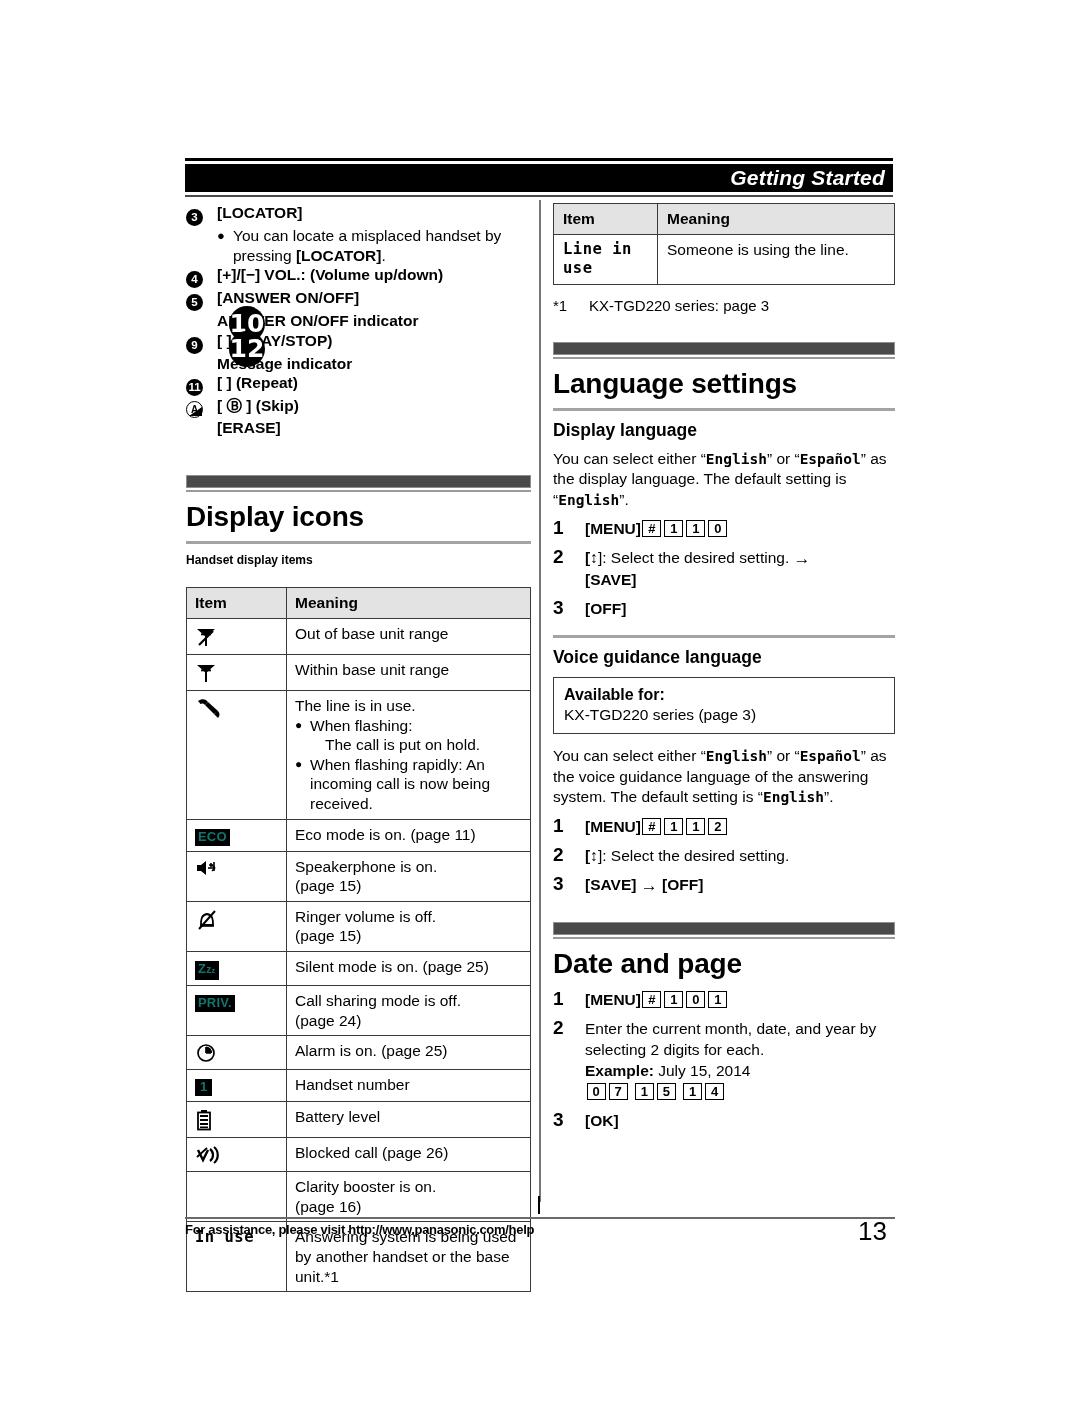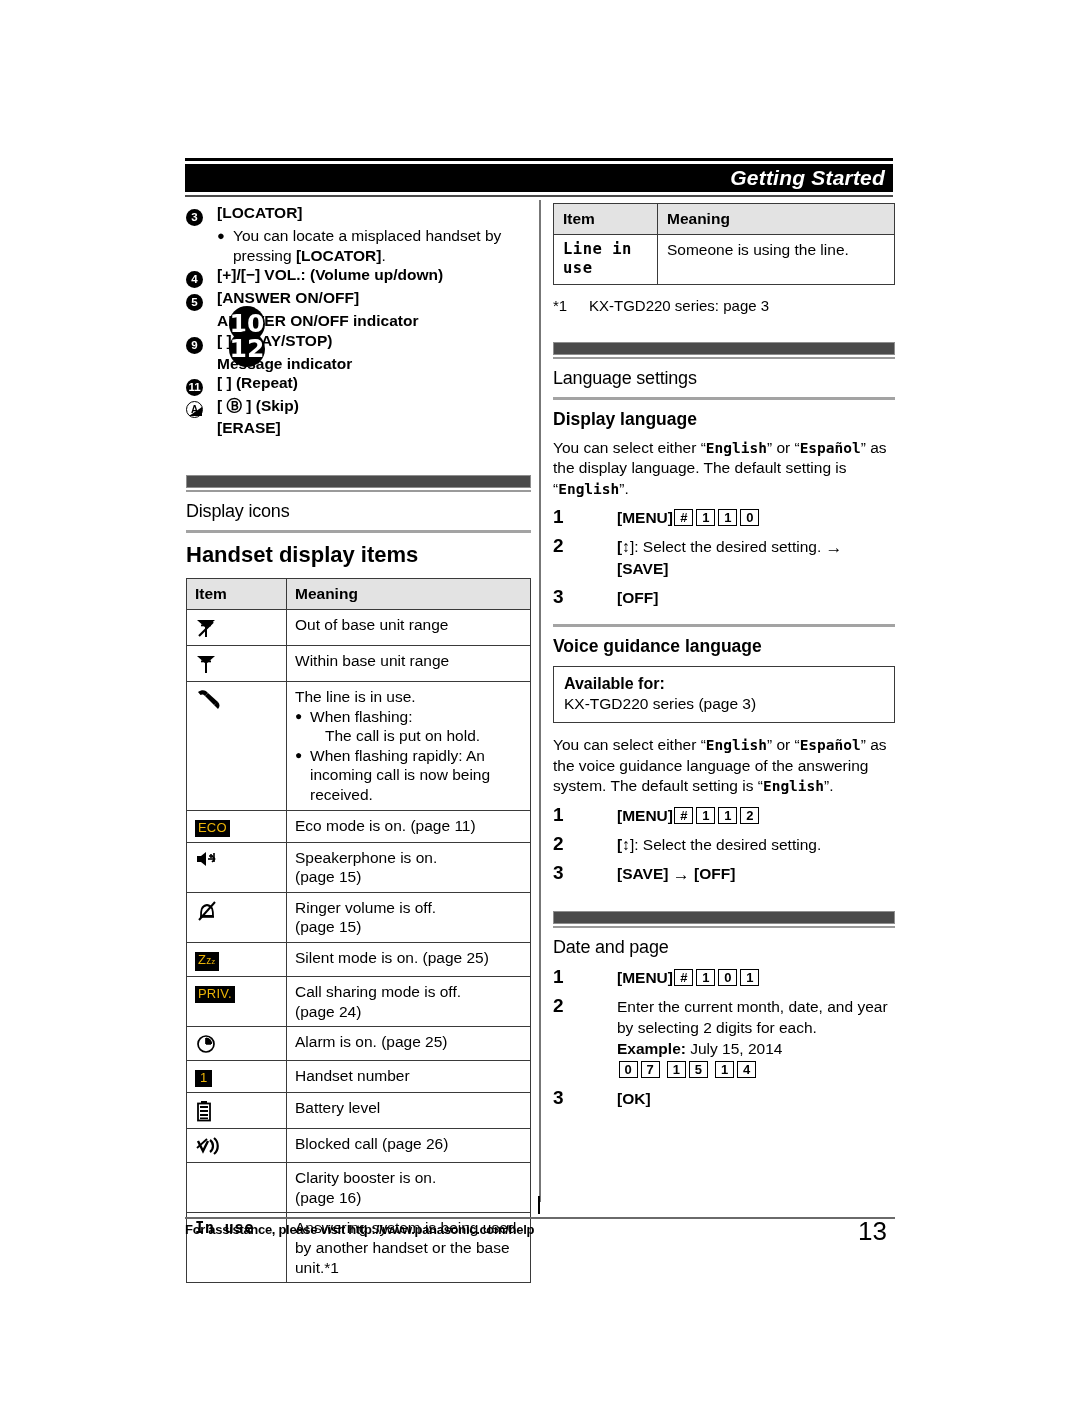--- a/index.html
+++ b/index.html
@@ -174,34 +174,34 @@
     background: #4a4a4a;
     border: 1px solid #8e8e8e;
     box-sizing: border-box;
   }
   .sec-bar-line {
     height: 2px;
     background: #9a9a9a;
     margin-top: 2px;
   }
   .sec-title {
-    font-size: 18px;
-    font-weight: normal;
+    font-size: 28px;
+    font-weight: bold;
     margin: 9px 0 8px 0;
     letter-spacing: -0.2px;
   }
   .sub-rule {
     height: 3px;
     background: #a3a3a3;
     margin-bottom: 9px;
   }
   .sub-title {
-    font-size: 22px;
-    font-weight: bold;
-    margin: 0 0 10px 0;
+    font-size: 12px;
+    font-weight: bold;
+    margin: 0 0 20px 0;
   }
   .sub-title2 {
     font-size: 17.5px;
     font-weight: bold;
     margin: 0 0 8px 0;
   }
 
   
   table.icons {
     border-collapse: collapse;
@@ -276,21 +276,20 @@
     flex: 0 0 32px;
     font-size: 19px;
     font-weight: bold;
     line-height: 22px;
   }
   .step-b {
     flex: 1;
     font-size: 15.5px;
     line-height: 21px;
     padding-top: 1px;
-    margin-left: 32px;
   }
   .bold { font-weight: bold; }
   .para {
     font-size: 15.5px;
     line-height: 20.5px;
     margin: 0 0 2px 0;
   }
   .code {
     font-family: "DejaVu Sans Mono", monospace;
     font-size: 14.5px;
@@ -349,22 +348,22 @@
     left: 858px; top: 1216px;
     font-size: 26px;
     font-weight: normal;
   }
 
   
   .gico { display: inline-block; vertical-align: middle; }
   .badge {
     display: inline-block;
     background: #000;
-    color: #eab308;
-    font-weight: normal;
+    color: #0f766e;
+    font-weight: bold;
     padding: 1px 3px 2px 3px;
     font-size: 13px;
     line-height: 14px;
     letter-spacing: 0.2px;
     font-family: "Liberation Sans", sans-serif;
   }
   .badge .sm { font-size: 10px; }
 </style>
 </head>
 <body>

